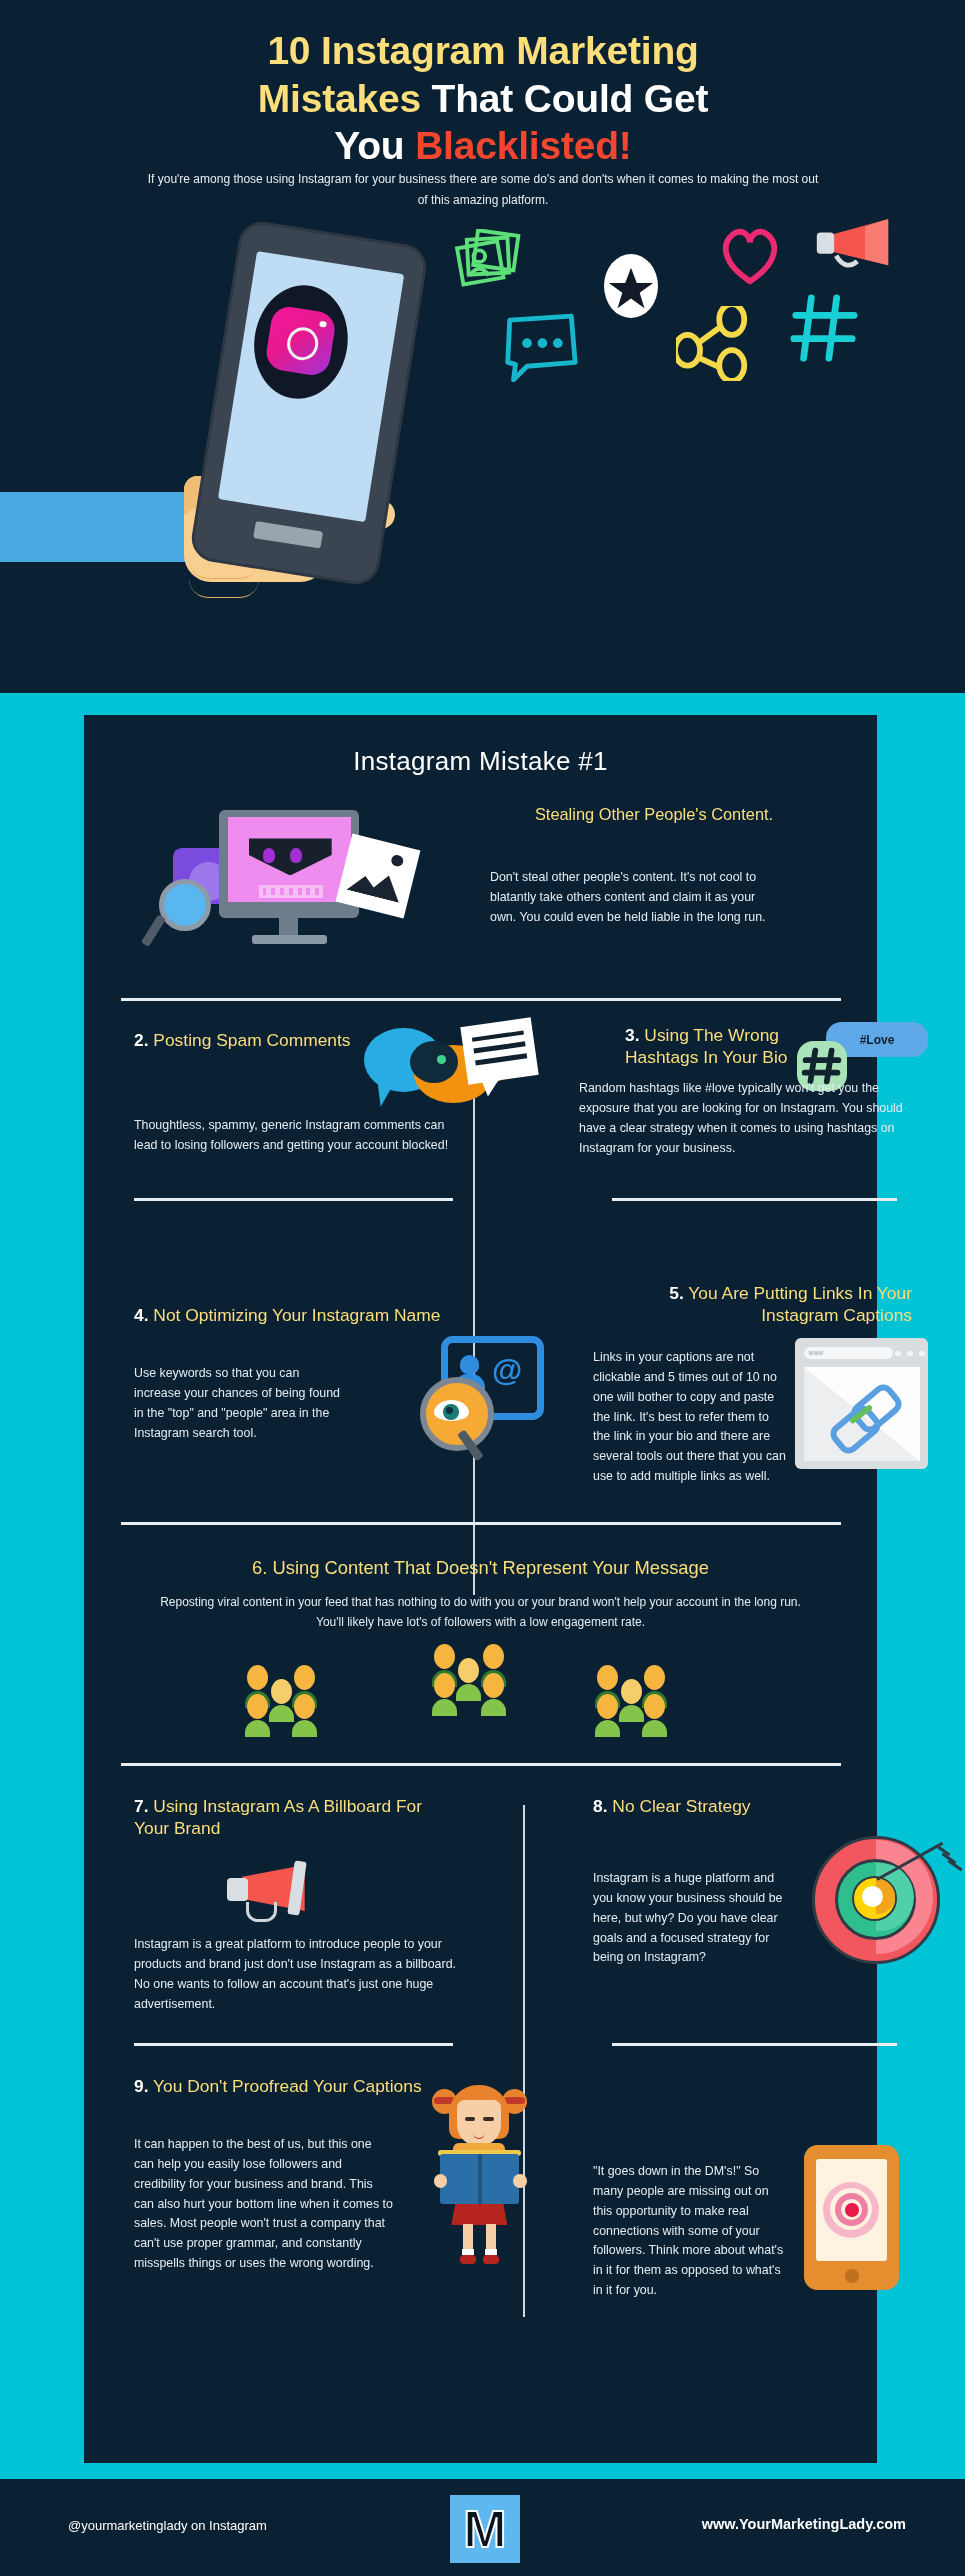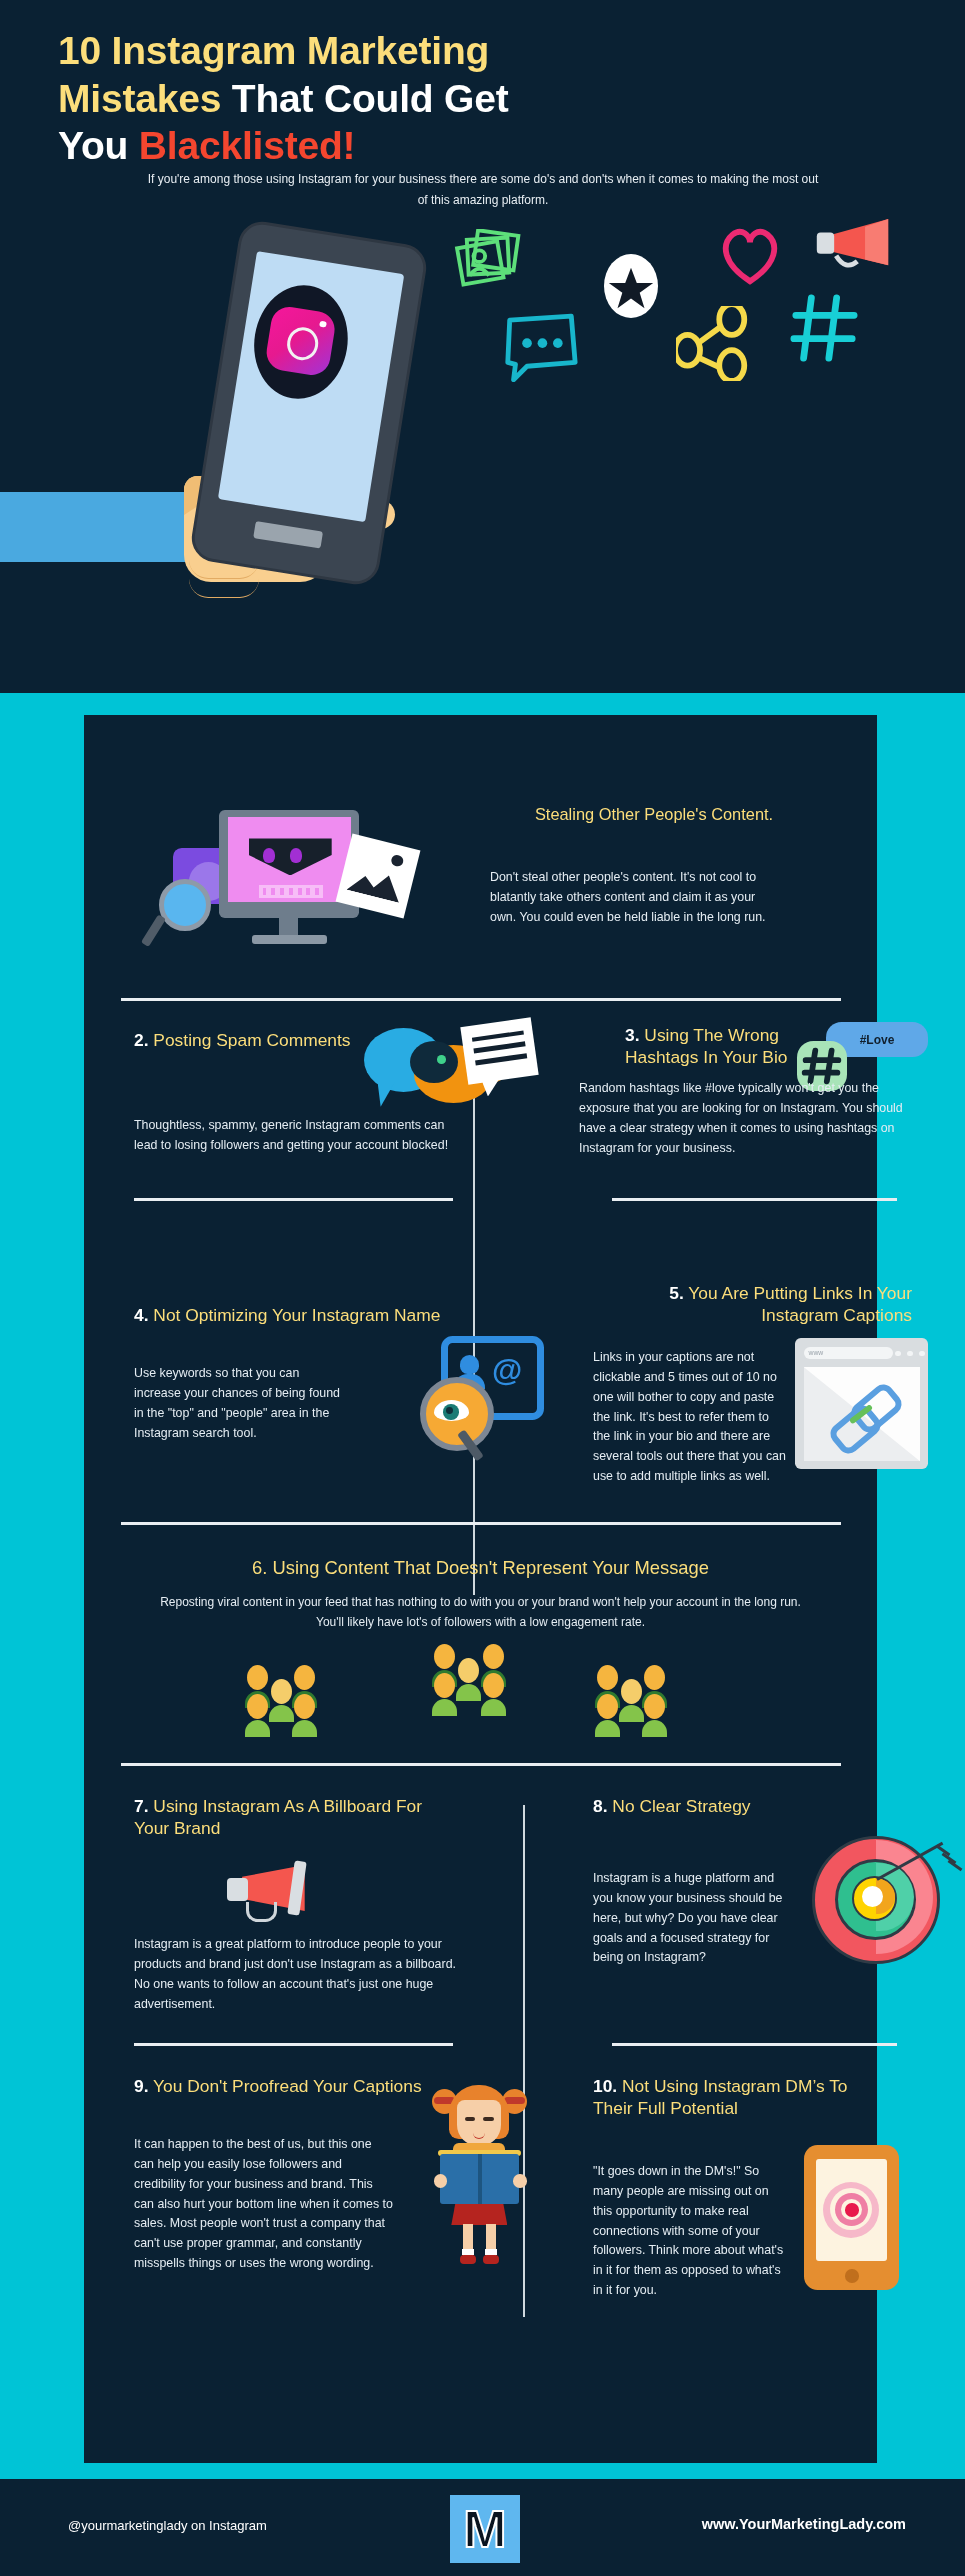--- a/index.html
+++ b/index.html
@@ -9,21 +9,21 @@
     font-family:"Liberation Sans", sans-serif;
     overflow:hidden;
     position:relative;
   }
   .page{position:relative;width:966px;height:2576px;background:#071e33;overflow:hidden;}
 
   
   .header{position:absolute;left:0;top:0;width:966px;height:693px;background:#0a2133;}
   .title{
     position:absolute;left:58px;top:27px;width:850px;
-    text-align:left;font-weight:bold;font-size:39px;line-height:1.22;
+    text-align:center;font-weight:bold;font-size:39px;line-height:1.22;
     letter-spacing:-0.2px;
   }
   .t-yellow{color:#fcde7b;}
   .t-white{color:#ffffff;}
   .t-red{color:#f4462f;}
   .subtitle{
     position:absolute;left:145px;top:169px;width:676px;
     text-align:center;color:#e8eef3;font-size:12px;line-height:1.75;
   }
 
@@ -290,20 +290,21 @@
         <ellipse cx="58" cy="62" rx="13" ry="16" fill="none" stroke="#f5d94a" stroke-width="6"></ellipse>
         <path d="M24 38 L46 22 M24 54 L46 64" stroke="#f5d94a" stroke-width="6"></path>
       </svg>
     </div>
   </div>
 
   <div class="cyan"></div>
 
   <div class="card">
 
+    <div class="s1-title">Instagram Mistake #1</div>
     <div class="s1-art">
       <div class="cam">
           <div class="cam-lens"></div>
         </div>
       <div class="magni"></div>
       <div class="magni-h"></div>
       <div class="monitor">
         <div class="monitor-screen">
           <div class="mask"></div>
           <div class="eye-l"></div>
@@ -517,21 +518,20 @@
       <div class="sock" style="left:53px"></div>
       <div class="shoe" style="left:28px"></div>
       <div class="shoe" style="left:51px"></div>
       <div class="bookedge"></div>
       <div class="book"></div>
       <div class="hand-s" style="left:1.9px"></div>
       <div class="hand-s" style="left:81px"></div>
     </div>
     <div class="s9-body mbody">It can happen to the best of us, but this one can help you easily lose followers and credibility for your business and brand.  This can also hurt your bottom line when it comes to sales.  Most people won't trust a company that can't use proper grammar, and constantly misspells things or uses the wrong wording.</div>
 
-    <div class="s10-title mtitle"><span class="num">10.</span><span> Not Using Instagram DM’s To Their Full Potential</span></div>
     <div class="s10-art">
       <div class="dmphone">
         <div class="dmscreen"></div>
         <div class="ring r1"></div>
         <div class="ring r2"></div>
         <div class="ring r3"></div>
         <div class="ring r4"></div>
         <div class="ring r5"></div>
         <div class="dmhome"></div>
       </div>

